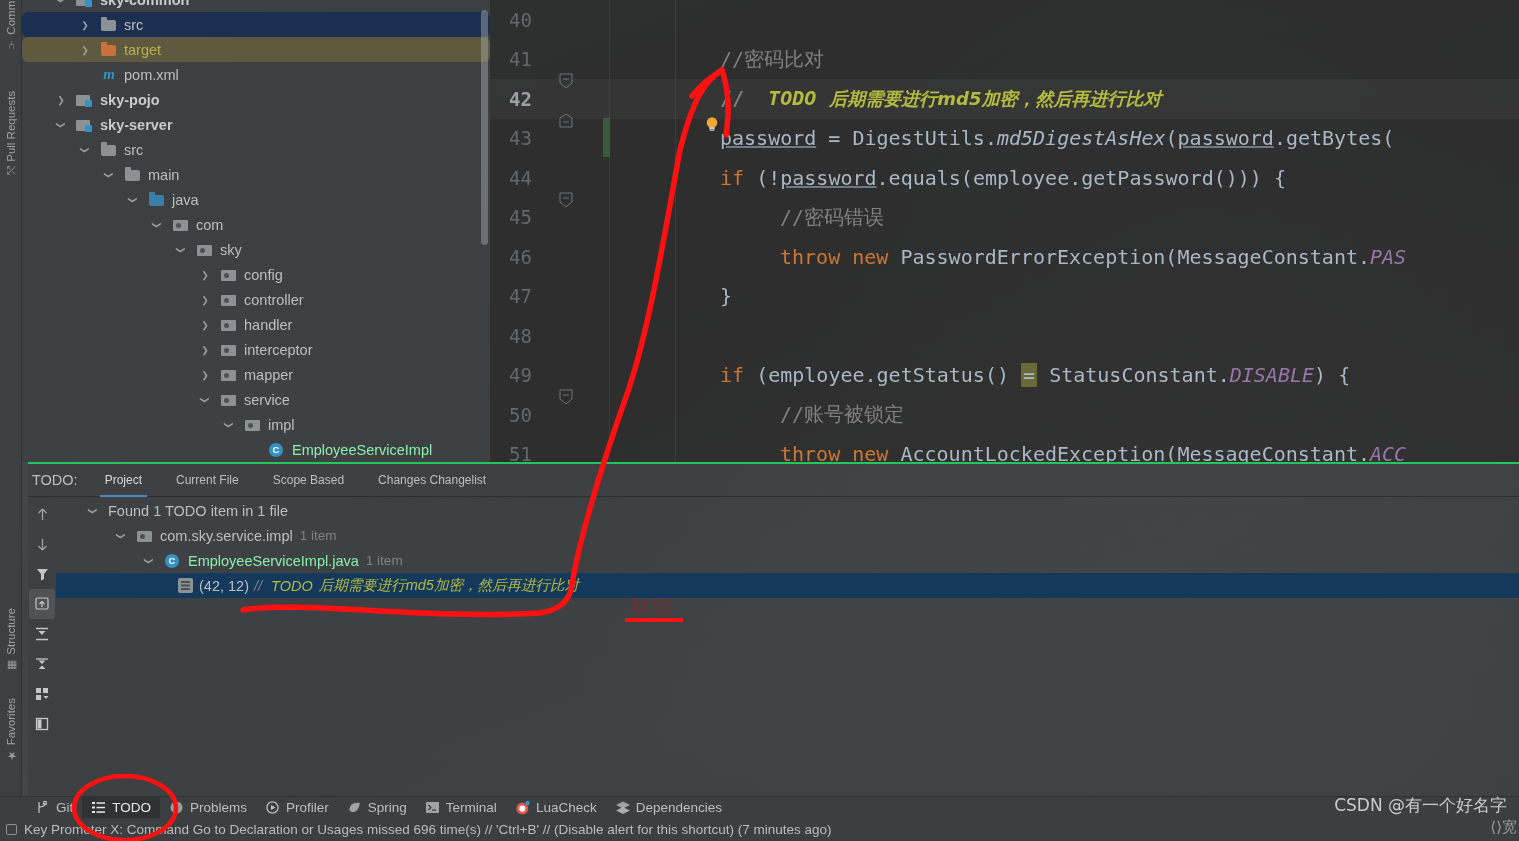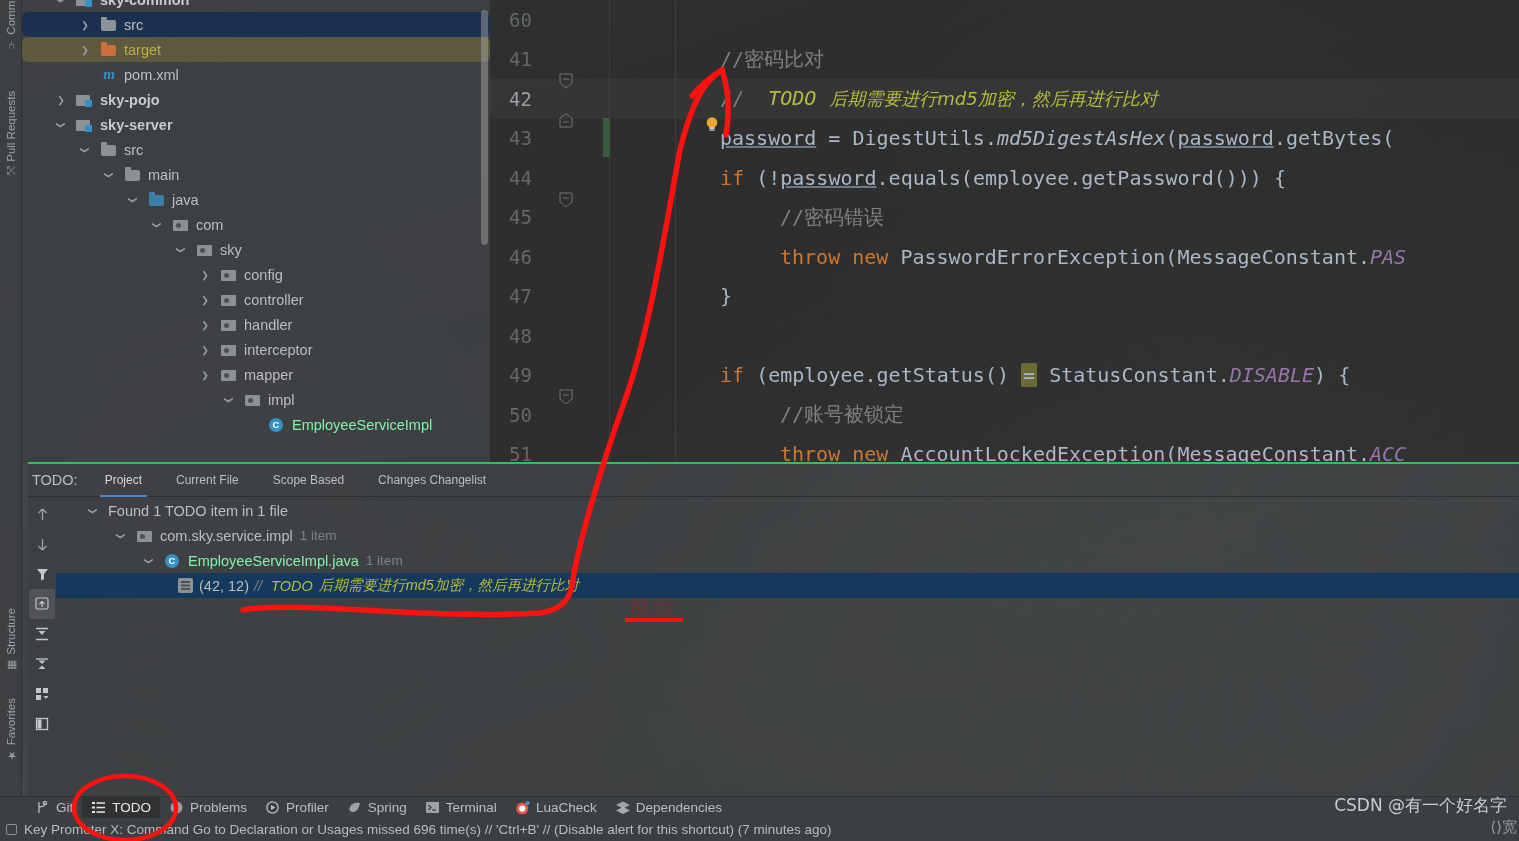--- a/index.html
+++ b/index.html
@@ -130,21 +130,21 @@
     position: absolute; left: 490px; top: 0; width: 1029px; height: 462px;
     background: rgba(43,43,43,0.86);
     overflow: hidden; z-index: 18;
     font-family: "DejaVu Sans Mono", monospace;
   }
   .ed-line {
     position: relative; height: 39.5px;
     display: flex; align-items: center;
     font-size: 20px; white-space: pre;
   }
-  .ed-line.cur { background: rgba(255,255,255,0.035); }
+  .ed-line.cur { background: rgba(255,255,255,0.035); font-weight: bold; }
   .lnum {
     width: 52px; flex:none; text-align: right; padding-right: 10px;
     color: #64686b; font-size: 19px;
   }
   .lnum.active { color:#9aa0a4; }
   .gutter { width: 60px; flex:none; position: relative; height: 100%; }
   .gutter .fold {
     position:absolute; left: 17px; top: 50%; transform: translateY(-50%);
     width: 14px; height: 16px; color:#6e7275; font-size: 10px;
   }
@@ -384,20 +384,26 @@
           <span style="width: 6px;"></span>
           <span class="ficon pkg"></span>
           <span class="tname">interceptor</span>
         </div>
         <div class="tree-row" style="padding-left: 176px;">
           <span class="arrow right"></span>
           <span style="width: 6px;"></span>
           <span class="ficon pkg"></span>
           <span class="tname">mapper</span>
         </div>
+        <div class="tree-row" style="padding-left: 176px;">
+          <span class="arrow down"></span>
+          <span style="width: 6px;"></span>
+          <span class="ficon pkg"></span>
+          <span class="tname">service</span>
+        </div>
         <div class="tree-row" style="padding-left: 200px;">
           <span class="arrow down"></span>
           <span style="width: 6px;"></span>
           <span class="ficon pkg"></span>
           <span class="tname">impl</span>
         </div>
         <div class="tree-row" style="padding-left: 224px;">
           <span class="arrow none"></span>
           <span style="width: 6px;"></span>
           <span class="ficon cls"></span>
@@ -406,21 +412,21 @@
       </div>
     <div class="tree-scroll"></div>
   </div>
 
   <div class="editor">
     <div class="vline"></div>
     <div class="vline2"></div>
     <div class="greenbar" style="top:118px; height:39px;"></div>
 
     <div class="ed-line">
-      <span class="lnum">60</span>
+      <span class="lnum">40</span>
       <span class="gutter"></span>
       <span class="code"></span>
     </div>
 
     <div class="ed-line">
       <span class="lnum">41</span>
       <span class="gutter">
         <span class="fold">
           <svg width="14" height="16" viewBox="0 0 14 16">
               <path d="M1 1 h12 v9 l-6 5 l-6 -5 z" fill="none" stroke="#6e7275" stroke-width="1"></path>

